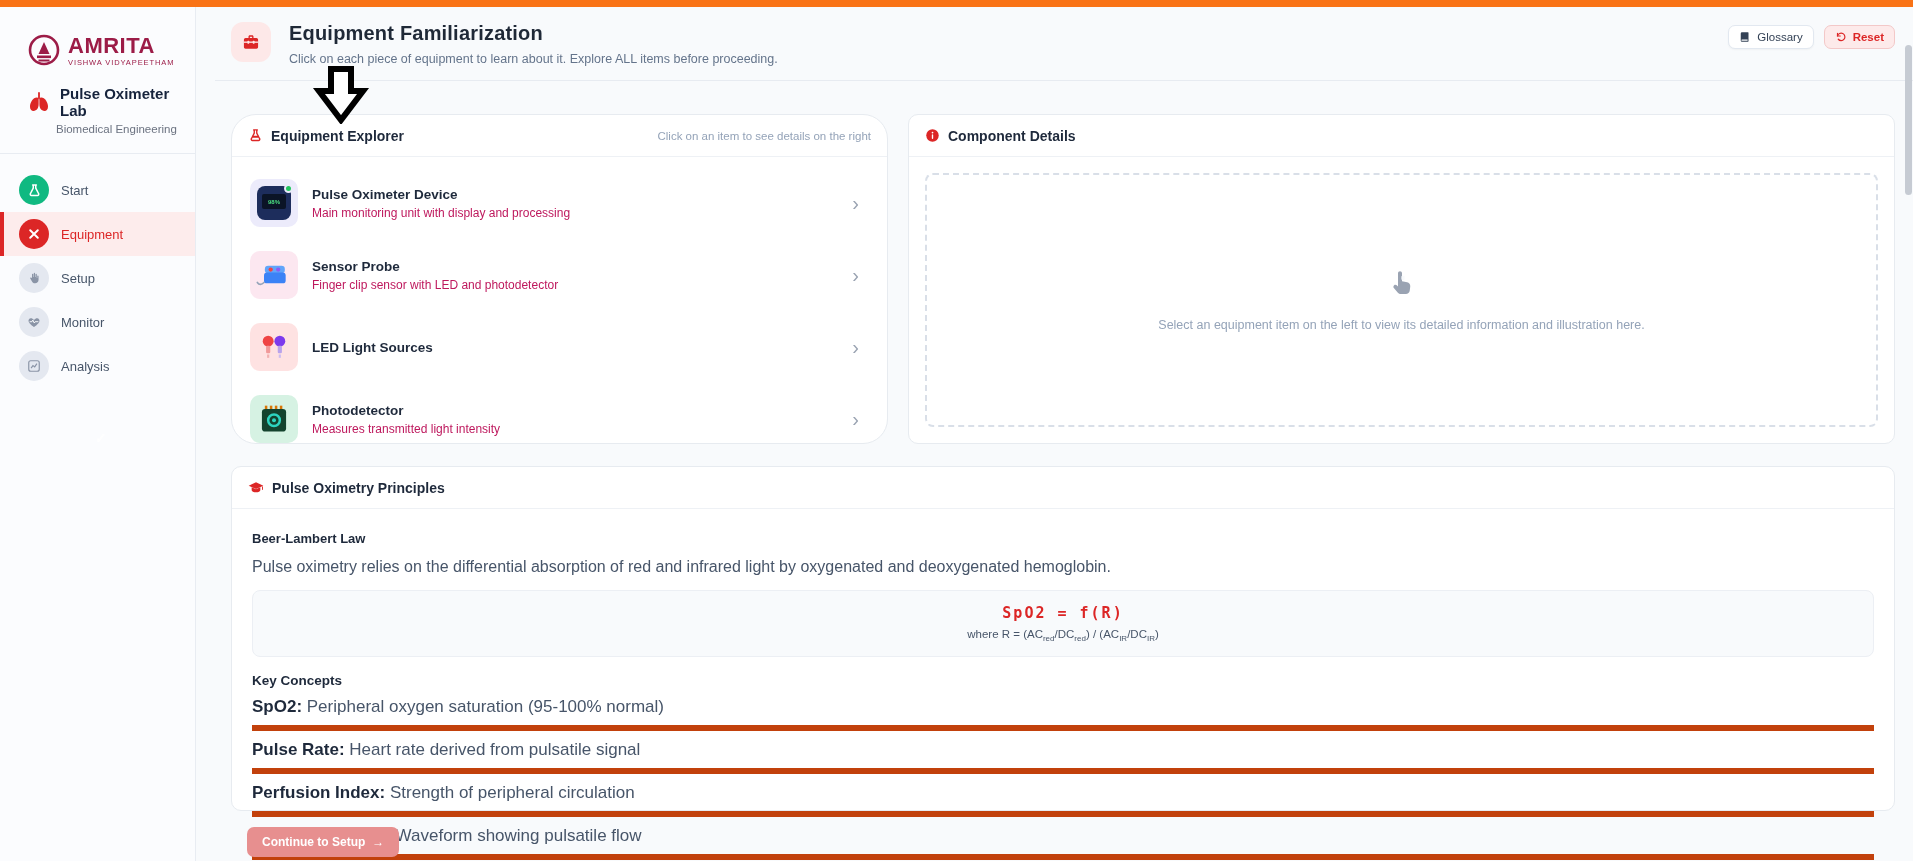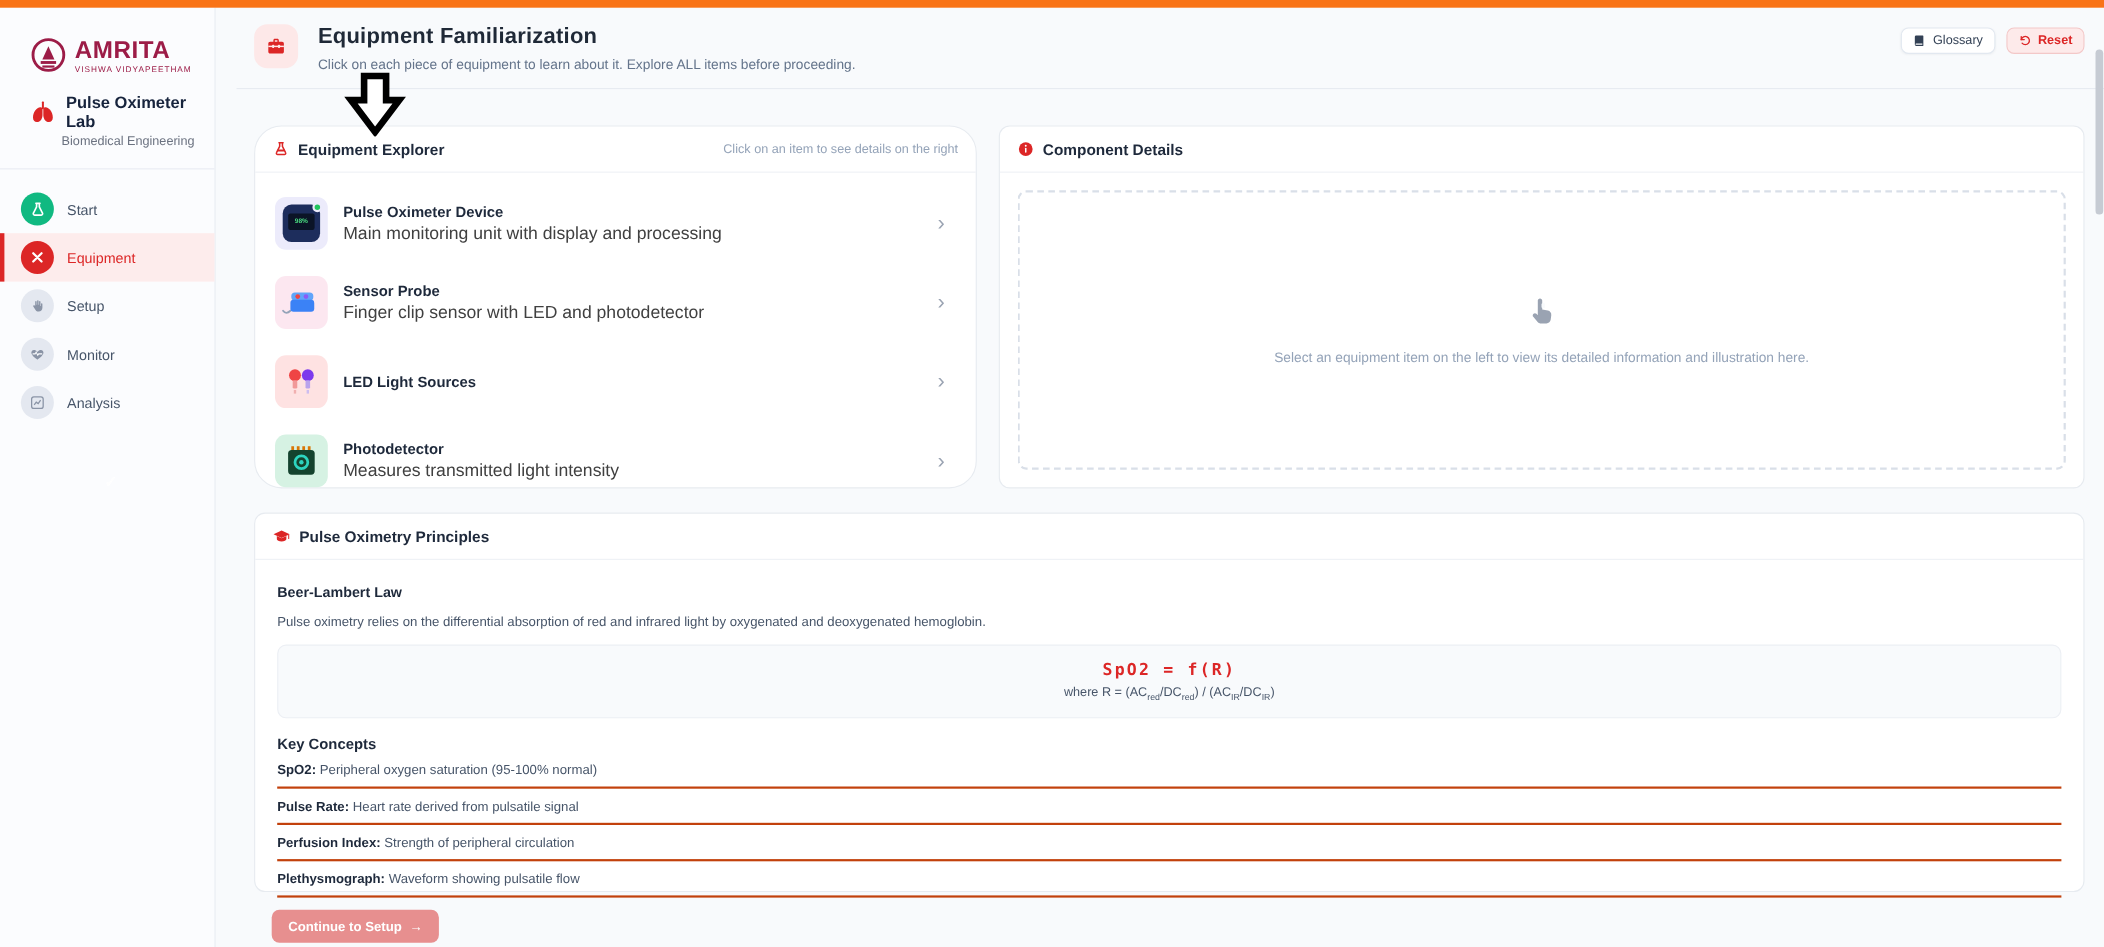--- a/index.html
+++ b/index.html
@@ -62,50 +62,50 @@
   .card-header { display:flex; align-items:center; height:42px; padding:0 16px; border-bottom:1px solid #eef1f5; }
   .card-title { font-size:14px; font-weight:bold; color:#1e293b; margin-left:8px; }
   .card-hint { margin-left:auto; font-size:11.5px; color:#94a3b8; }
 
   .explorer { width:657px; height:330px;border-radius:25px; }
   .eq-list { padding:6px 16px; }
   .eq-item { display:flex; align-items:center; gap:14px; padding:8px 6px 8px 2px; margin-top:8px; border-radius:8px; cursor:pointer; }
   .eq-icon { width:48px; height:48px; border-radius:10px; display:flex; align-items:center; justify-content:center; flex:0 0 auto; position:relative; }
   .eq-text { flex:1; }
   .eq-name { font-size:13.5px; font-weight:bold; color:#1e293b; }
-  .eq-desc { font-size:16px; color:#404040; margin-top:4px; }
+  .eq-desc { font-size:12px; color:#be185d; margin-top:4px; }
   .chevron { color:#9aa3b2; font-size:20px; line-height:1; padding-right:6px; }
   .bg-lav { background:#ecebfb; } .bg-pink { background:#fce7f0; }
   .bg-rose { background:#fee2e2; } .bg-mint { background:#d6f2e3; }
   .device-body { width:34px; height:34px; background:#1d2d5c; border-radius:8px; position:relative; }
   .device-dot { position:absolute; right:-2px; top:-2px; width:9px; height:9px; border-radius:50%; background:#22c55e; border:2px solid #ecebfb; }
   .device-screen { position:absolute; left:5px; top:8px; width:24px; height:15px; background:#0b1426; border-radius:2px;
     color:#4ade80; font-size:6px; font-weight:bold; display:flex; align-items:center; justify-content:center; }
 
   .details { flex:1; height:330px; display:flex; flex-direction:column; }
   .placeholder-box {
     margin:16px; flex:1; border:2px dashed #d9dfe8; border-radius:8px;
     display:flex; flex-direction:column; align-items:center; justify-content:center; gap:20px;
   }
   .placeholder-text { font-size:12.5px; color:#94a3b8; }
   .hand-icon { color:#9aa3b2; }
 
   .principles { margin-top:22px; height:345px; }
   .principles-body { padding:14px 20px; }
   .law-title { font-size:13px; font-weight:bold; color:#1e293b; margin-top:8px; }
-  .law-text { font-size:12px; color:#475569; margin-top:12px; }
+  .law-text { font-size:16px; color:#475569; margin-top:12px; }
   .formula-box {
     margin-top:14px; background:#f8fafc; border:1px solid #eceff4; border-radius:8px;
     height:67px; display:flex; flex-direction:column; align-items:center; justify-content:center; gap:6px;
   }
   .formula { font-family:"DejaVu Sans Mono", monospace; font-size:15px; font-weight:bold; color:#dc2626; letter-spacing:2px; }
   .formula-note { font-size:11.5px; color:#475569; }
   .formula-note sub { font-size:8px; }
   .concepts-title { font-size:13.5px; font-weight:bold; color:#1e293b; margin-top:16px; }
-  .concept-row { font-size:12px; color:#475569; padding:9px 0 8px 0; border-bottom:2px solid #c2410c; }
+  .concept-row { font-size:17px; color:#475569; padding:9px 0 8px 0; border-bottom:6px solid #c2410c; }
   .concept-term { font-weight:bold; color:#1e293b; }
 
   .continue-btn {
     margin:16px 0 0 16px; display:inline-flex; align-items:center; gap:7px;
     background:#e78f8f; color:#fff; font-size:12px; font-weight:bold;
     border:none; border-radius:7px; padding:8px 15px; cursor:not-allowed;
   }
 
   
   .anno-arrow { position:absolute; left:312px; top:66px; z-index:20; pointer-events:none; }

